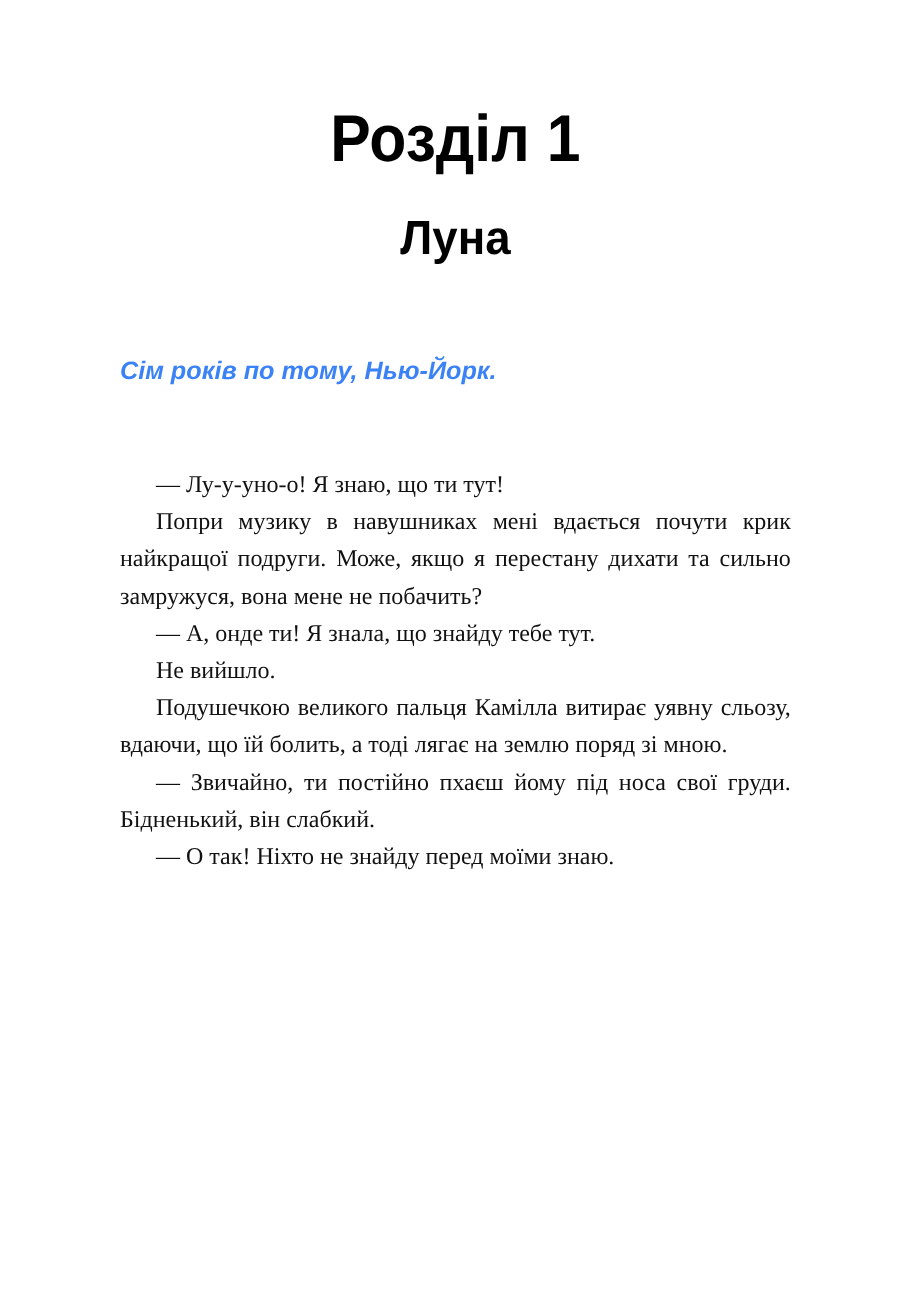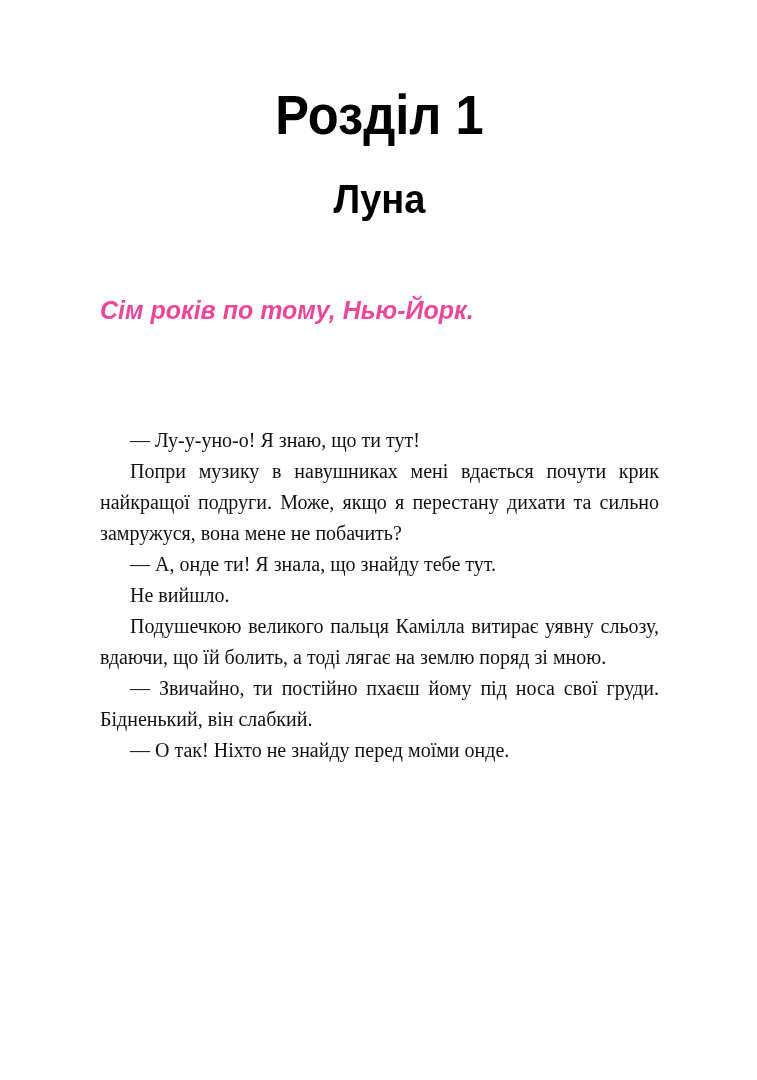--- a/index.html
+++ b/index.html
@@ -43,26 +43,26 @@
     line-height: 1.0;
     color: #000000;
     transform: scaleX(0.95);
     transform-origin: center;
   }
   .dateline {
     margin-top: 76px;
     font-family: "Liberation Sans", sans-serif;
     font-weight: 700;
     font-style: italic;
-    font-size: 25px;
+    font-size: 21px;
     line-height: 30px;
-    color: #ec4899;
+    color: #3b82f6;
   }
   .body-text {
-    margin-top: 100px;
+    margin-top: 64px;
     font-size: 20px;
     line-height: 31px;
     text-align: justify;
   }
   .body-text p {
     margin: 0;
     text-indent: 30px;
   }
   .it {
   }
@@ -87,17 +87,17 @@
     <div class="dateline">
       <div>Сім років по тому, Нью-Йорк.</div>
     </div>
     <div class="body-text" id="paragraphs">
         <p><span>— Лу-у-уно-о! Я знаю, що ти тут!</span></p>
         <p><span>Попри музику в навушниках мені вдається почути крик найкращої подруги. Може, якщо я перестану дихати та сильно замружуся, вона мене не побачить?</span></p>
         <p><span>— А, онде ти! Я знала, що знайду тебе тут.</span></p>
         <p><span class="it">Не вийшло.</span></p>
         <p><span>Подушечкою великого пальця Камілла витирає уявну сльозу, вдаючи, що їй болить, а тоді лягає на землю поряд зі мною.</span></p>
         <p><span>— Звичайно, ти постійно пхаєш йому під носа свої груди. Бідненький, він слабкий.</span></p>
-        <p><span>— О так! Ніхто не знайду перед моїми </span><span class="it">онде</span><span>.</span></p>
+        <p><span>— О так! Ніхто не знайду перед моїми </span><span class="it">знаю</span><span>.</span></p>
       </div>
   </div>
   <div class="page-number">21</div>
 </div>
 
 </body></html>

